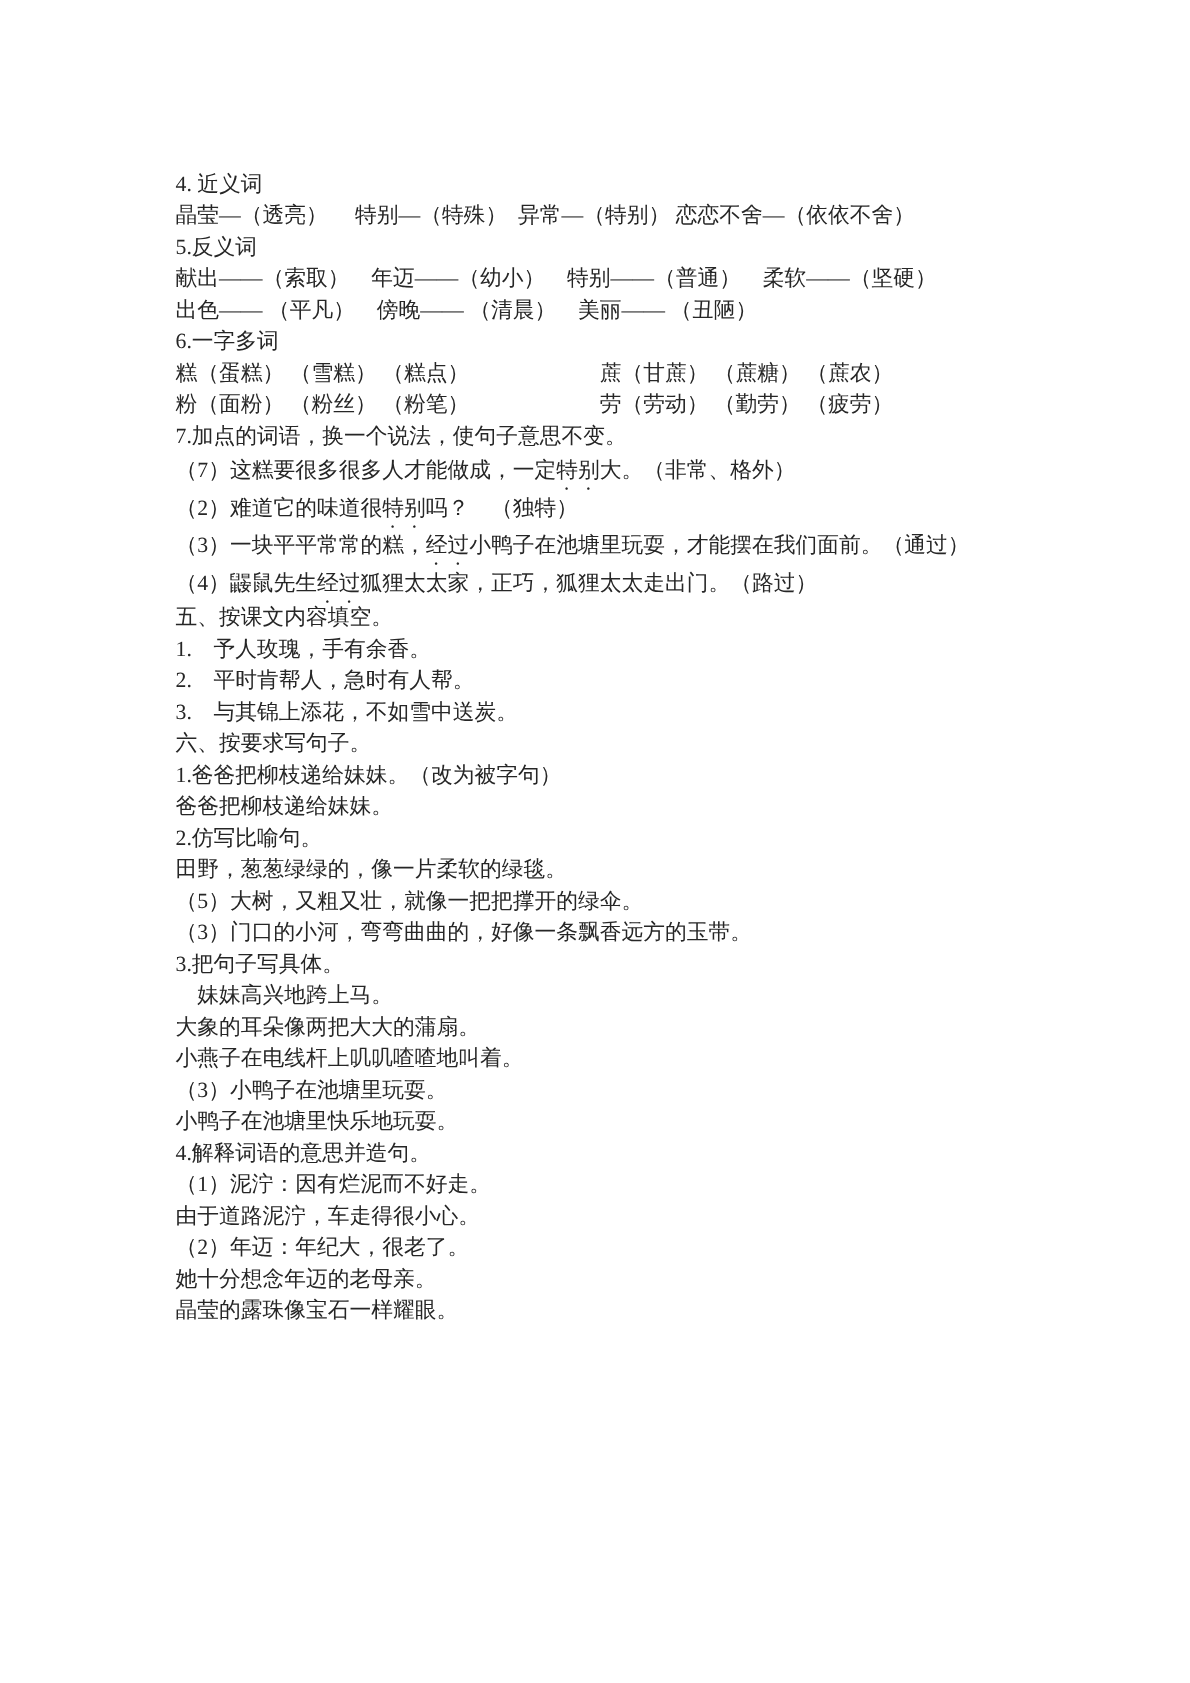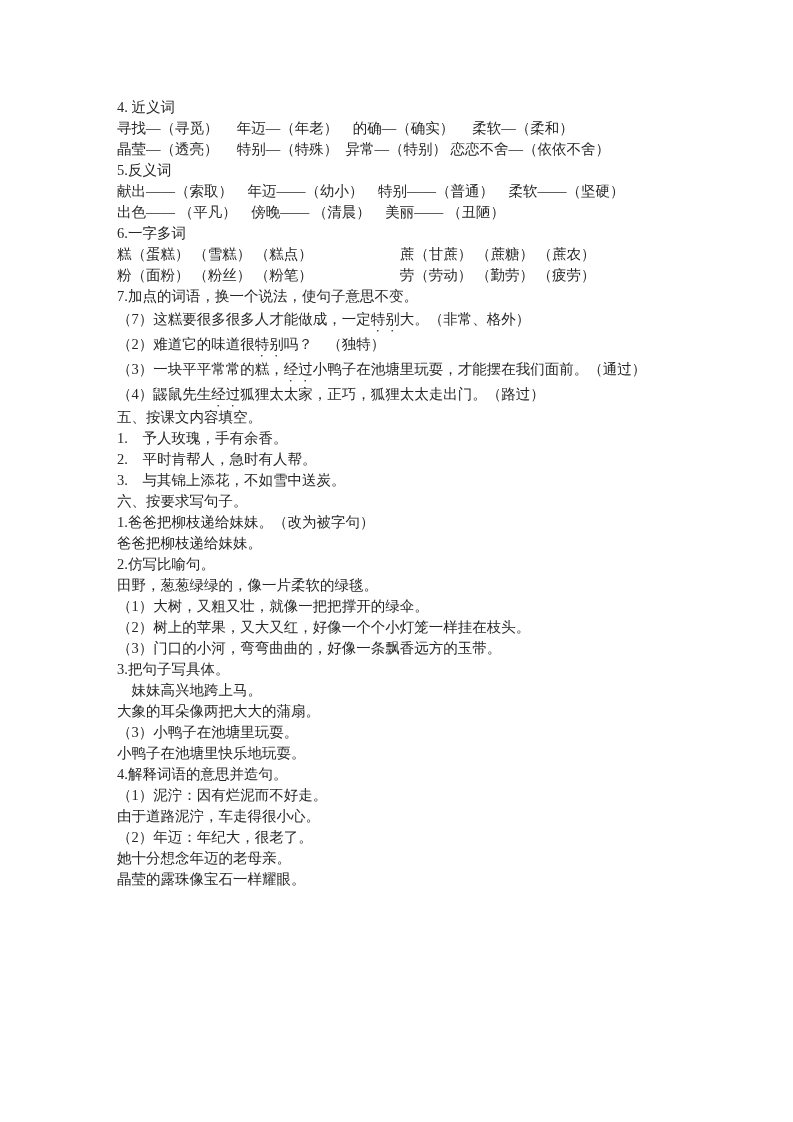--- a/index.html
+++ b/index.html
@@ -10,21 +10,21 @@
     font-family: "Liberation Serif", "DejaVu Serif", serif;
   }
   .page {
     position: relative;
     width: 793px;
     height: 1122px;
     background: #ffffff;
   }
   .doc-body {
     position: absolute;
-    top: 0;
+    top: 16px;
     left: 0;
     width: 793px;
     padding: 97px 70px 0 117px;
     font-size: 14.5px;
     color: #262626;
   }
   .line {
     line-height: 21px;
     height: 21px;
     white-space: pre;
@@ -39,21 +39,20 @@
     text-emphasis: filled dot;
     text-emphasis-position: under right;
   }
 </style>
 </head>
 <body>
 
 <div class="page" style="background: rgb(255, 255, 255);">
   <div class="doc-body" style="color: rgb(38, 38, 38);">
       <div class="line"><span>4. 近义词</span></div>
-      <div class="line"><span>寻找—（寻觅）　 年迈—（年老）　的确—（确实）　 柔软—（柔和）</span></div>
       <div class="line"><span>晶莹—（透亮）　 特别—（特殊）  异常—（特别） 恋恋不舍—（依依不舍）</span></div>
       <div class="line"><span>5.反义词</span></div>
       <div class="line"><span>献出——（索取）　年迈——（幼小）　特别——（普通）　柔软——（坚硬）</span></div>
       <div class="line"><span>出色—— （平凡）　傍晚—— （清晨）　美丽—— （丑陋）</span></div>
       <div class="line"><span>6.一字多词</span></div>
       <div class="line"><span>糕（蛋糕） （雪糕） （糕点）　　　　　　蔗（甘蔗） （蔗糖） （蔗农）</span></div>
       <div class="line"><span>粉（面粉） （粉丝） （粉笔）　　　　　　劳（劳动） （勤劳） （疲劳）</span></div>
       <div class="line"><span>7.加点的词语，换一个说法，使句子意思不变。</span></div>
       <div class="line line-em"><span>（7）这糕要很多很多人才能做成，一定</span><span class="em-dots">特别</span><span>大。（非常、格外）</span></div>
       <div class="line line-em"><span>（2）难道它的味道很</span><span class="em-dots">特别</span><span>吗？　（独特）</span></div>
@@ -61,26 +60,26 @@
       <div class="line line-em"><span>（4）鼹鼠先生</span><span class="em-dots">经过</span><span>狐狸太太家，正巧，狐狸太太走出门。（路过）</span></div>
       <div class="line"><span>五、按课文内容填空。</span></div>
       <div class="line"><span>1.　予人玫瑰，手有余香。</span></div>
       <div class="line"><span>2.　平时肯帮人，急时有人帮。</span></div>
       <div class="line"><span>3.　与其锦上添花，不如雪中送炭。</span></div>
       <div class="line"><span>六、按要求写句子。</span></div>
       <div class="line"><span>1.爸爸把柳枝递给妹妹。（改为被字句）</span></div>
       <div class="line"><span>爸爸把柳枝递给妹妹。</span></div>
       <div class="line"><span>2.仿写比喻句。</span></div>
       <div class="line"><span>田野，葱葱绿绿的，像一片柔软的绿毯。</span></div>
-      <div class="line"><span>（1）大树，又粗又壮，就像一把把撑开的绿伞。</span></div>
-      <div class="line"><span>（2）树上的苹果，又大又红，好像一个个小灯笼一样挂在枝头。</span></div>
+      <div class="line"><span>（5）大树，又粗又壮，就像一把把撑开的绿伞。</span></div>
       <div class="line"><span>（3）门口的小河，弯弯曲曲的，好像一条飘香远方的玉带。</span></div>
       <div class="line"><span>3.把句子写具体。</span></div>
       <div class="line"><span>　妹妹高兴地跨上马。</span></div>
       <div class="line"><span>大象的耳朵像两把大大的蒲扇。</span></div>
+      <div class="line"><span>小燕子在电线杆上叽叽喳喳地叫着。</span></div>
       <div class="line"><span>（3）小鸭子在池塘里玩耍。</span></div>
       <div class="line"><span>小鸭子在池塘里快乐地玩耍。</span></div>
       <div class="line"><span>4.解释词语的意思并造句。</span></div>
       <div class="line"><span>（1）泥泞：因有烂泥而不好走。</span></div>
       <div class="line"><span>由于道路泥泞，车走得很小心。</span></div>
       <div class="line"><span>（2）年迈：年纪大，很老了。</span></div>
       <div class="line"><span>她十分想念年迈的老母亲。</span></div>
       <div class="line"><span>晶莹的露珠像宝石一样耀眼。</span></div>
     </div>
 </div>

